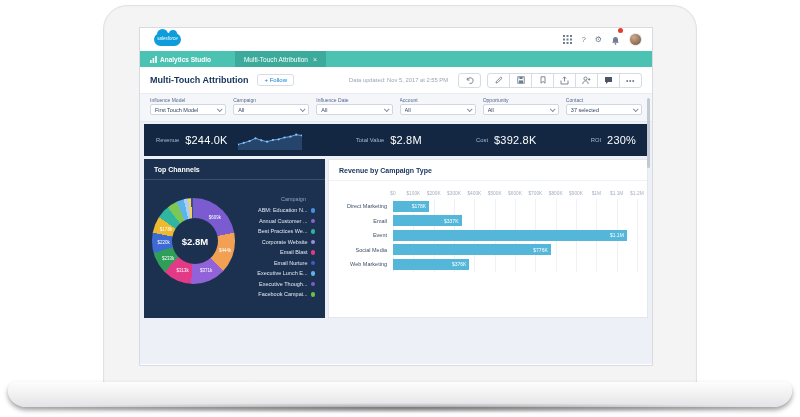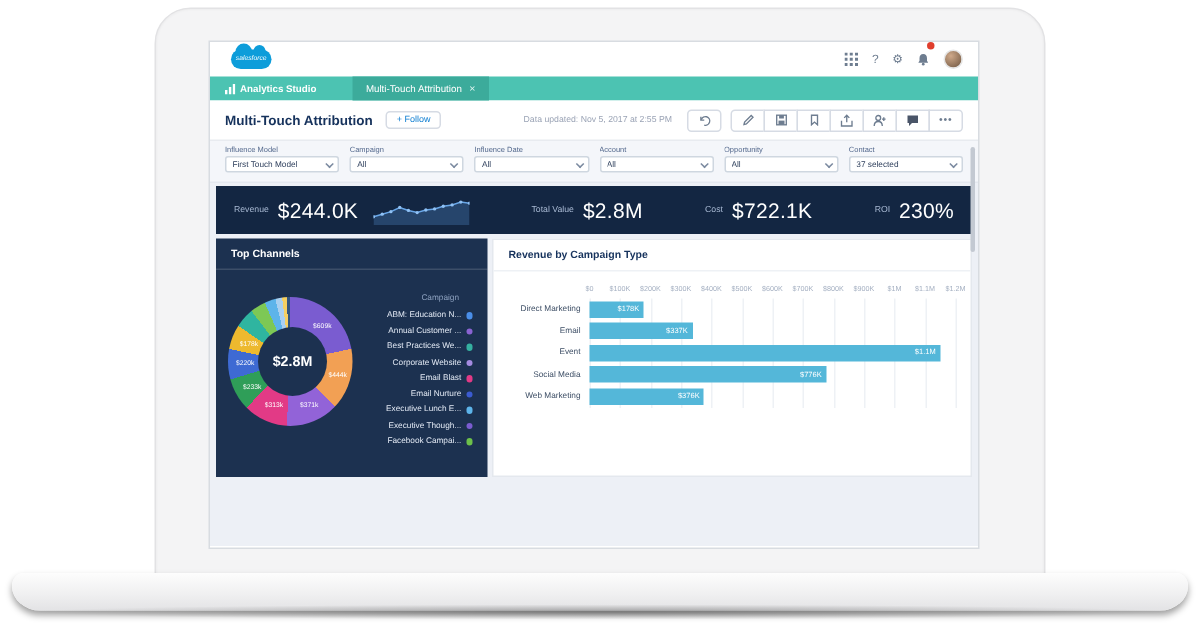--- a/index.html
+++ b/index.html
@@ -65,21 +65,21 @@
   .flabel { font-size:5px; color:#54698d; margin-bottom:1px; white-space:nowrap; overflow:hidden; }
   .fbox { height:11px; background:#fff; border:1px solid #cfd7e0; border-radius:2px;
     display:flex; align-items:center; padding:0 4px; }
   .fbox span { font-size:5.5px; color:#2e3f5c; flex:1; white-space:nowrap; overflow:hidden; }
   .chev { width:4px; height:4px; border-right:1px solid #7b8aa0; border-bottom:1px solid #7b8aa0;
     transform:rotate(45deg) translateY(-1px); }
 
   .kpi { margin:2px 4px 0; height:32px; background:#132642; display:flex; align-items:center; padding:0 12px; }
   .kpi-item { display:flex; align-items:center; }
   .klabel { font-size:5.8px; color:#a9bad4; margin-right:6px; }
-  .kvalue { font-size:14px; color:#fff; letter-spacing:.2px;text-align:right; }
+  .kvalue { font-size:11px; color:#fff; letter-spacing:.2px;text-align:right; }
   .spark { margin-left:10px; }
   .kpi-sep { flex:1; }
 
   .content { margin:3px 4px 0; height:159px; display:flex; gap:3px; }
   .panel-left { width:181px; background:#1c3150; display:flex; flex-direction:column; }
   .panel-left .ptitle { color:#fff; font-size:7px; font-weight:bold; padding:7px 10px 6px;
     border-bottom:1px solid rgba(255,255,255,.14); }
   .pl-body { flex:1; display:flex; padding:10px 8px 0 8px; }
   .donut-wrap { position:relative; width:86px; height:86px; margin-top:8px; }
   .donut { position:absolute; inset:0; border-radius:50%; }
@@ -285,21 +285,21 @@
               </svg>
             </div>
             <div class="kpi-sep"></div>
             <div class="kpi-item">
               <span class="klabel">Total Value</span>
               <span class="kvalue">$2.8M</span>
             </div>
             <div class="kpi-sep"></div>
             <div class="kpi-item">
               <span class="klabel">Cost</span>
-              <span class="kvalue">$722.1K</span>
+              <span class="kvalue">$392.8K</span>
             </div>
             <div class="kpi-sep"></div>
             <div class="kpi-item">
               <span class="klabel">ROI</span>
               <span class="kvalue">230%</span>
             </div>
           </div>
 
         <div class="content">
           <div class="panel-left">

